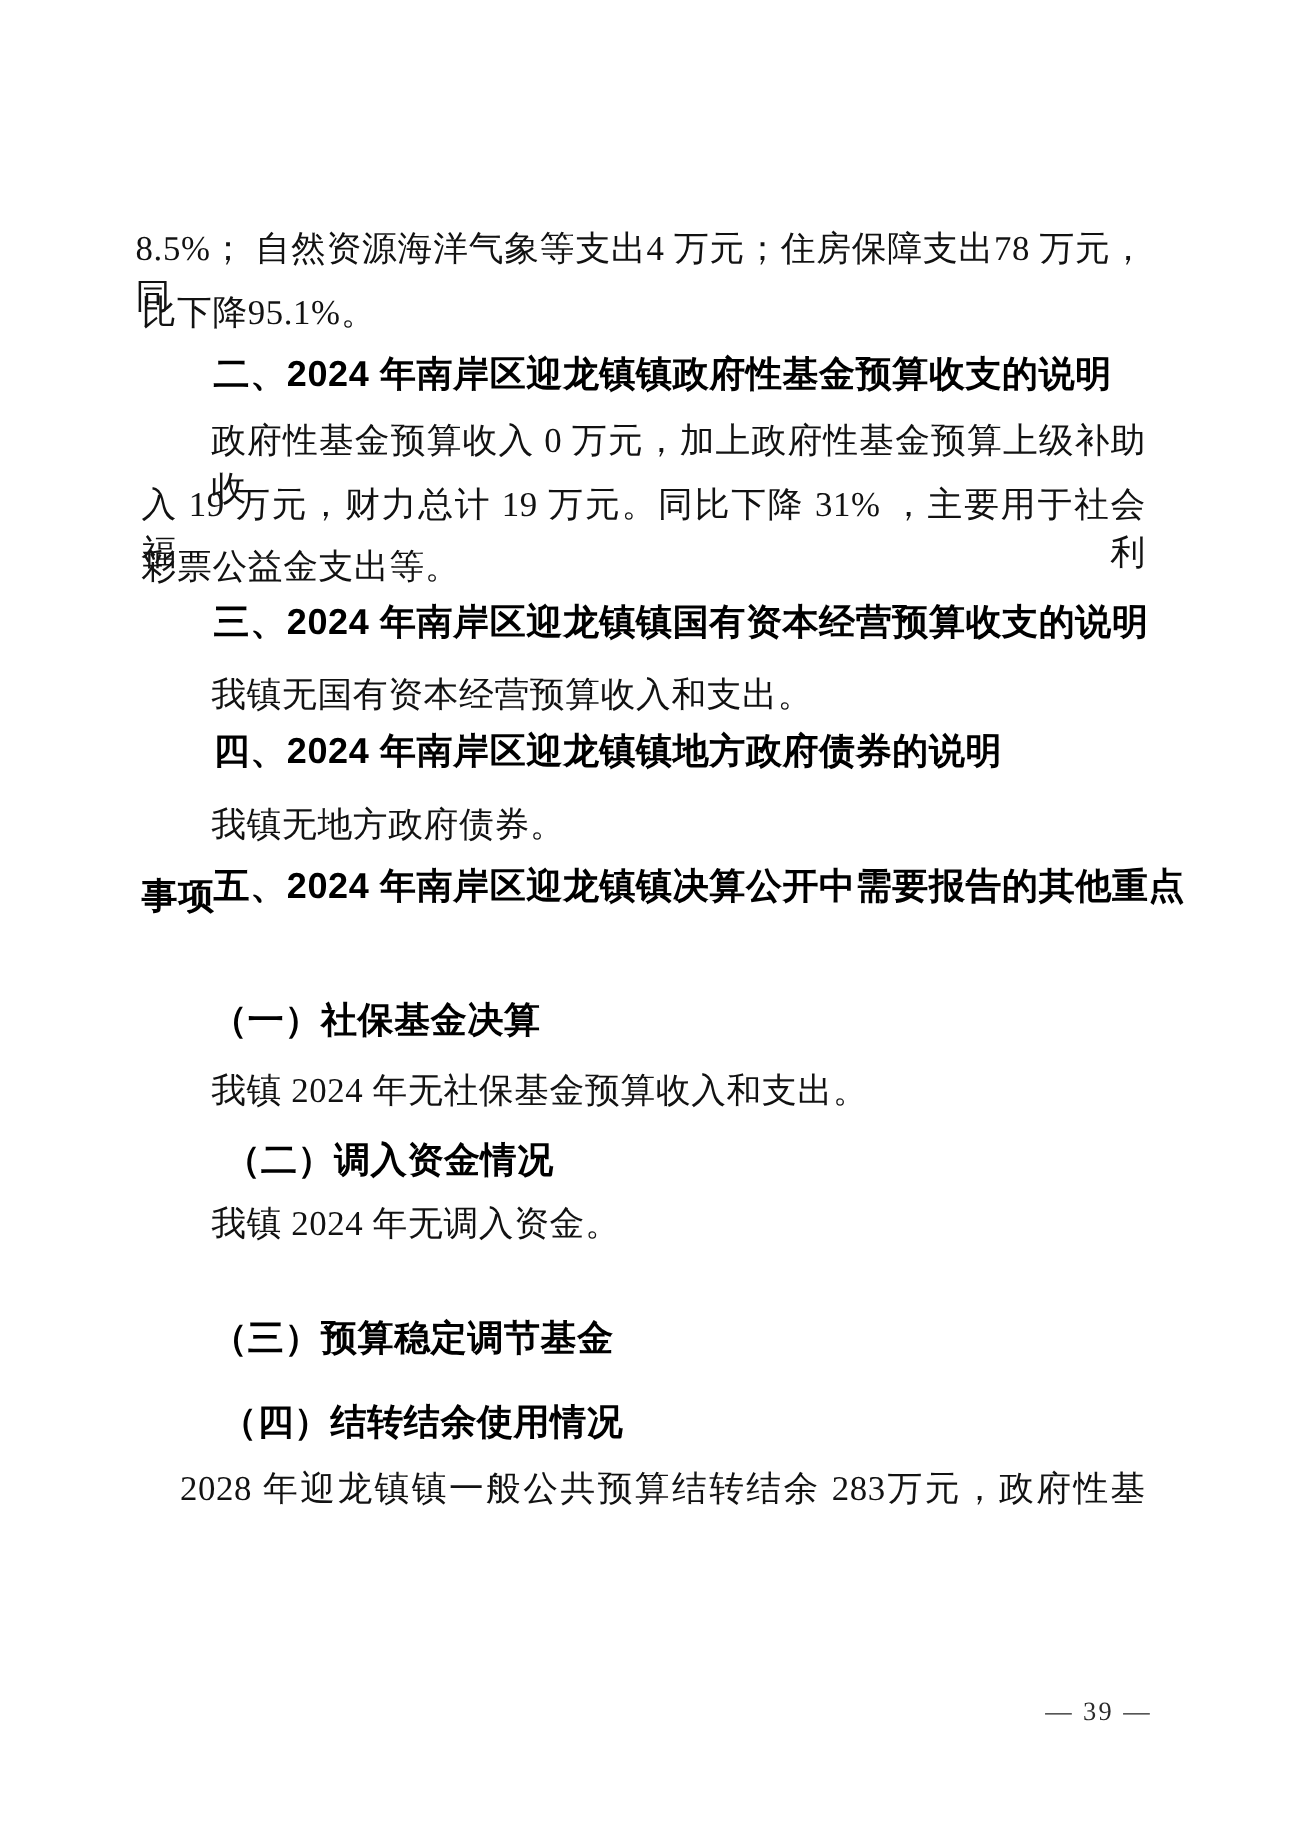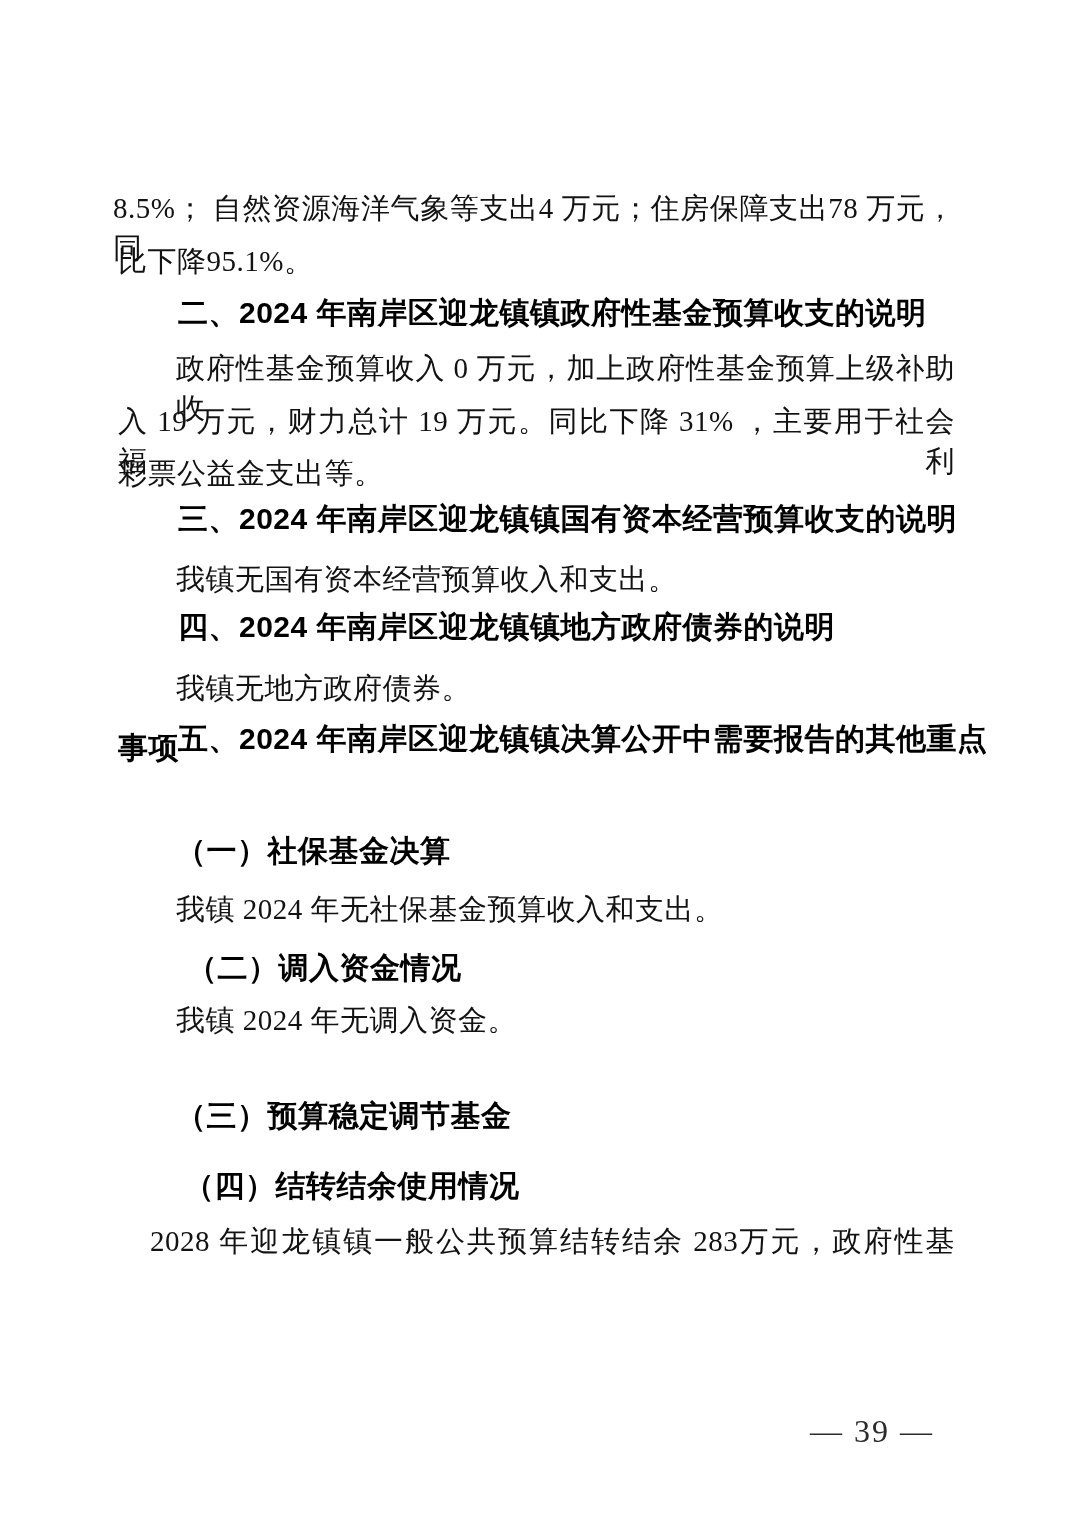--- a/index.html
+++ b/index.html
@@ -33,24 +33,24 @@
   .hd {
     font-family: "Liberation Sans", "DejaVu Sans", sans-serif;
     font-weight: 700;
     font-size: 30px;
     color: #000000;
     letter-spacing: 0.5px;
   }
   .footer {
     position: absolute;
     font-family: "Liberation Serif", "DejaVu Serif", serif;
-    font-size: 32px;
+    font-size: 22px;
     color: #2b2b2b;
     letter-spacing: 2px;
-    text-align: left;
+    text-align: right;
   }
 </style>
 </head>
 <body>
 
 <div class="page">
 
   <div class="ln fill" style="top:188px; left:113px; width:842px;">8.5%；  自然资源海洋气象等支出4 万元；住房保障支出78 万元，同</div>
 
   <div class="ln" style="top:241px; left:118px;">比下降95.1%。</div>

